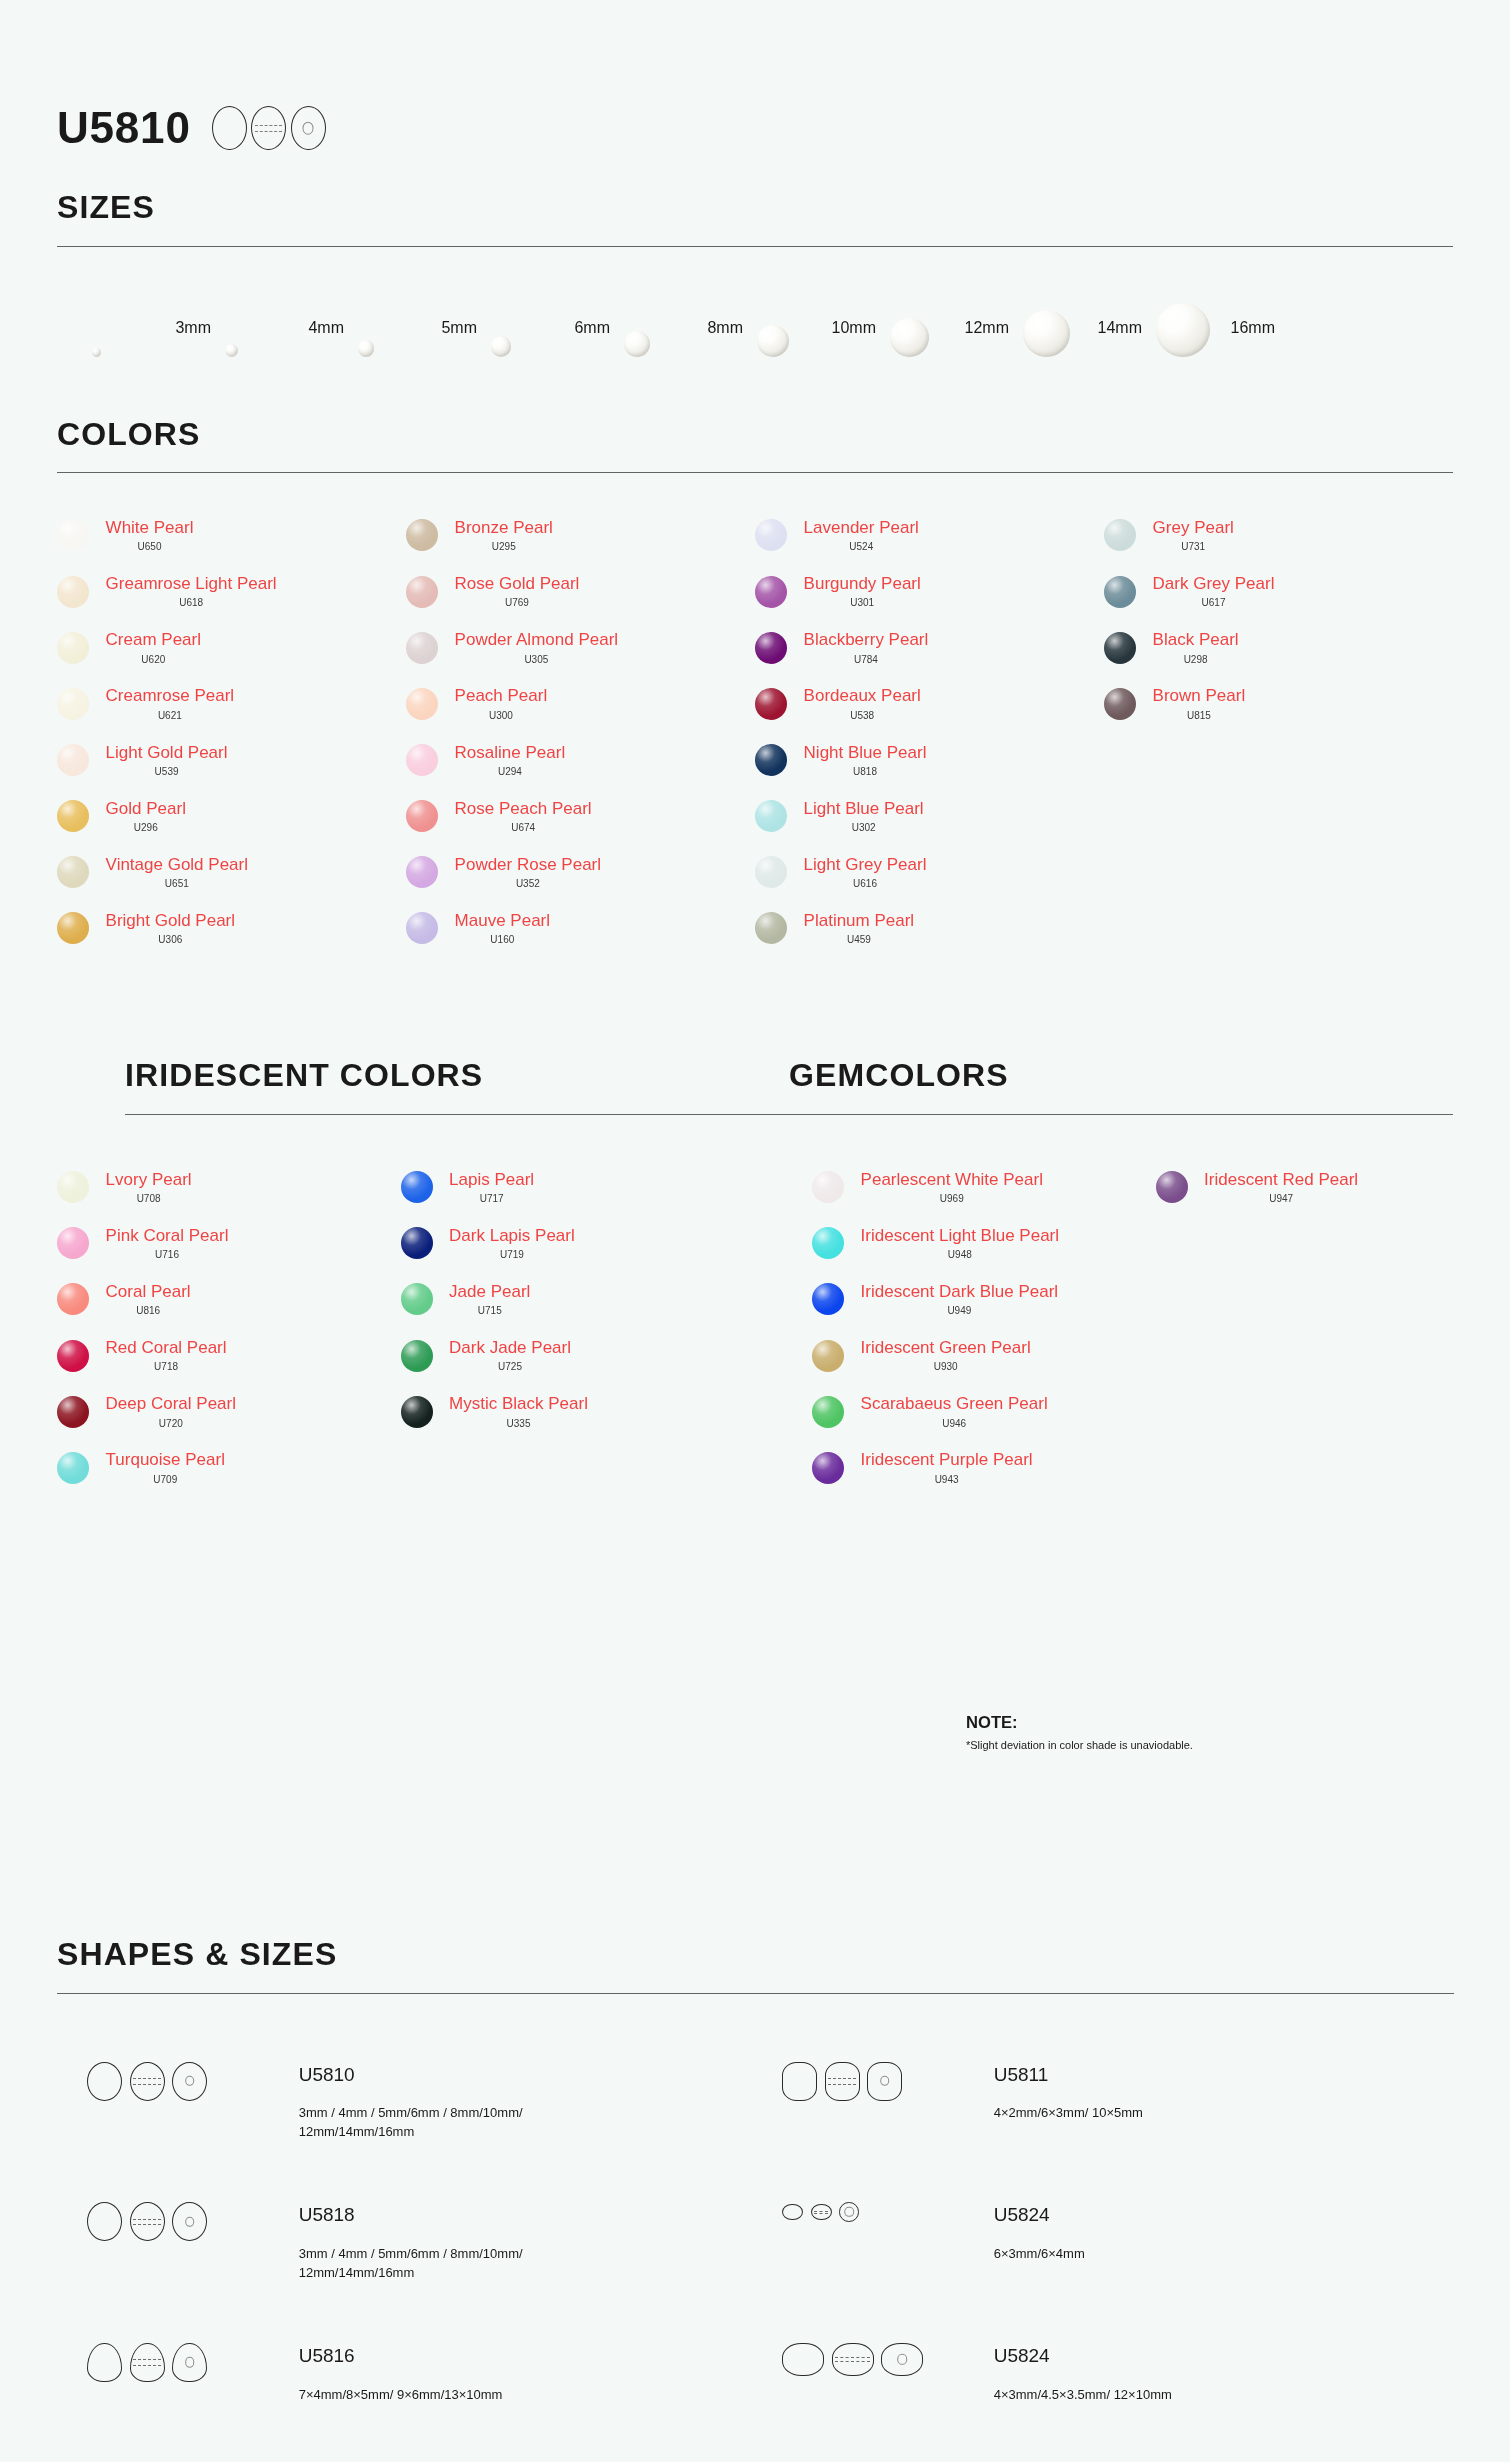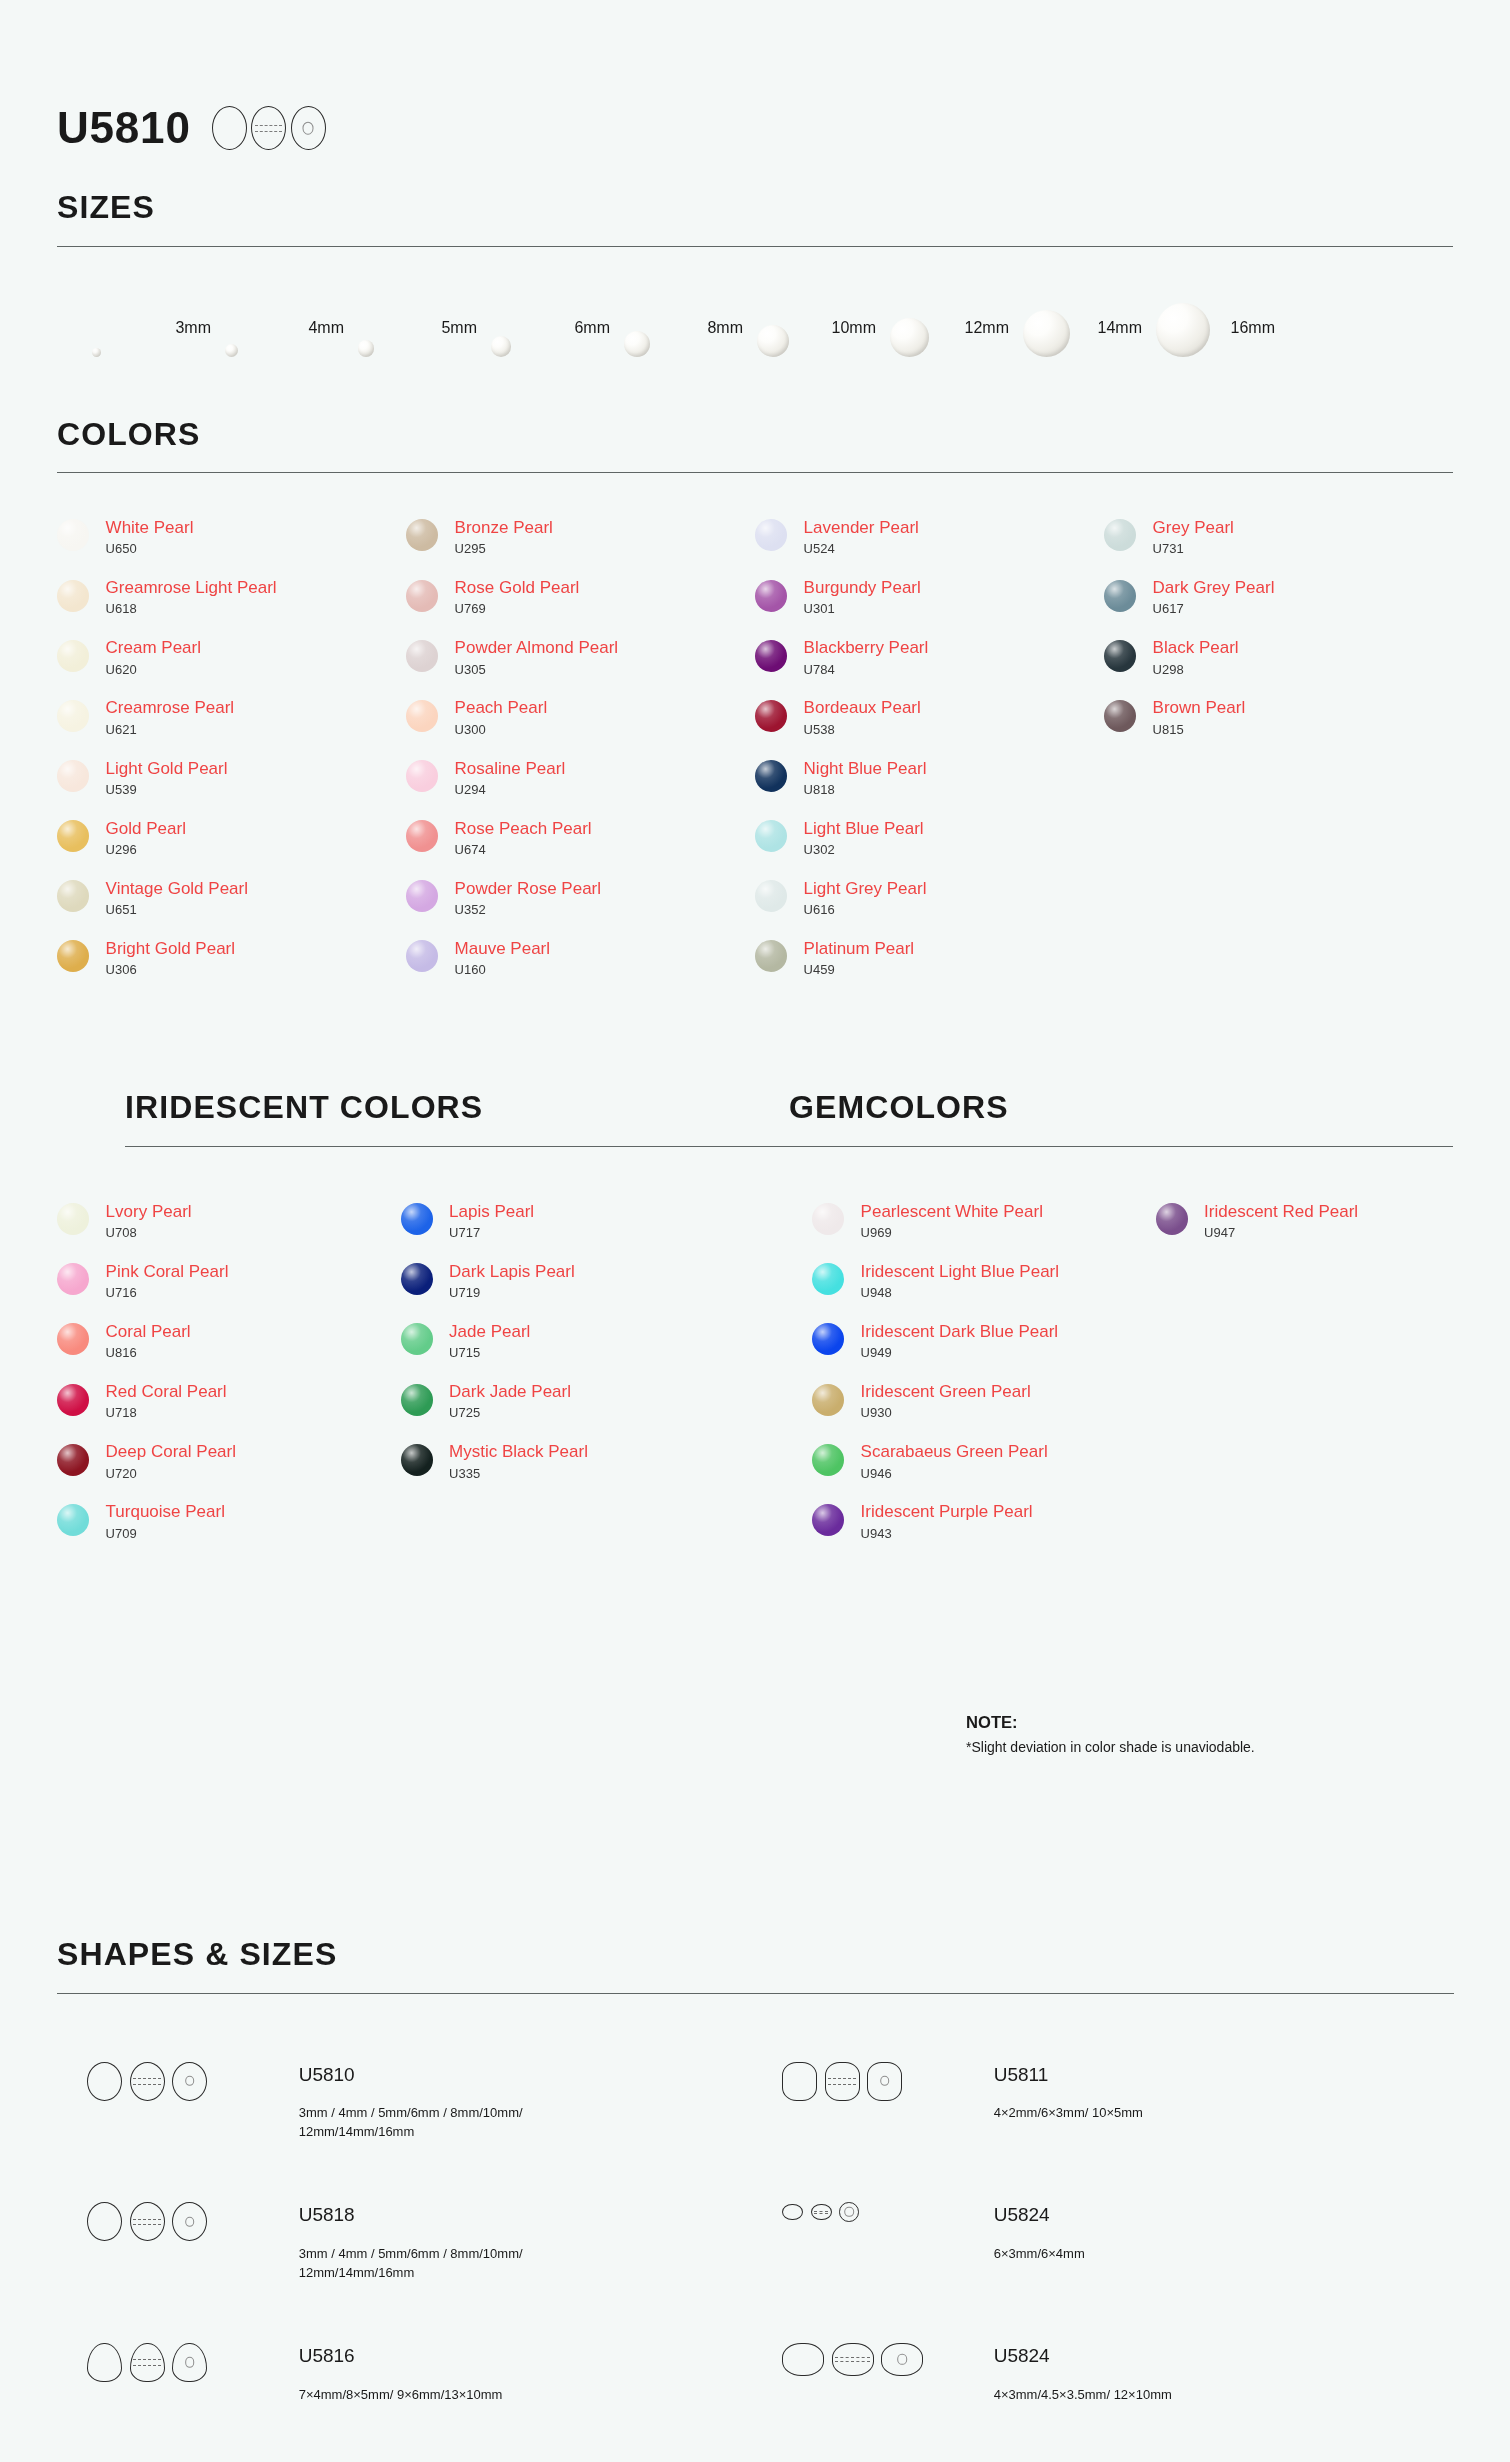--- a/index.html
+++ b/index.html
@@ -114,40 +114,40 @@
     min-height: 35px;
   }
   .sw-dot {
     width: 32px; height: 32px;
     border-radius: 50%;
     flex: 0 0 32px;
     margin-top: 2.3px;
   }
   .sw-text { padding-top: 0.8px; }
   .sw-name { font-size: 17px; line-height: 1.15; color: #ef4444; }
-  .sw-code { font-size: 13px; color: #3a3a3a; margin-top: 3.8px; }
+  .sw-code { font-size: 10px; color: #3a3a3a; margin-top: 3.8px; text-align: center; }
 
   
   .two-col-heads {
     display: flex;
     margin-top: 91px;
   }
   .half { width: 687px; }
   .half.right { margin-left: 68px; }
   .gem-body { display: flex; margin-top: 54px; }
 
   
   .note {
     position: absolute;
     left: 966px;
     top: 1713px;
     width: 483px;
   }
   .note-title { font-size: 16.6px; font-weight: 700; }
-  .note-body { font-size: 14px; margin-top: 6px; }
+  .note-body { font-size: 11px; margin-top: 6px; }
 
   
   .shapes-wrap { position: absolute; left: 57px; top: 1936px; width: 1397px; }
   .shapes-grid { display: flex; flex-wrap: wrap; margin-top: 68px; }
   .shape-row {
     width: 695px;
     display: flex;
     align-items: flex-start;
     gap: 22.7px;
     margin-bottom: 60px;

